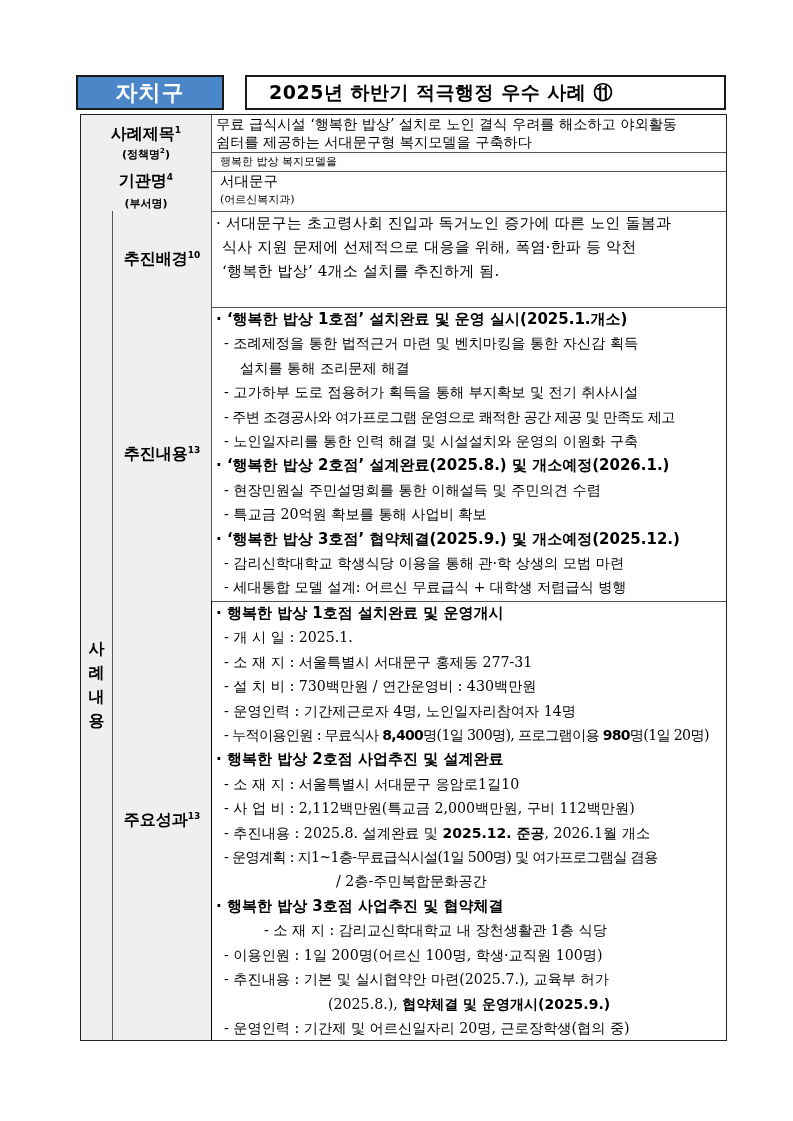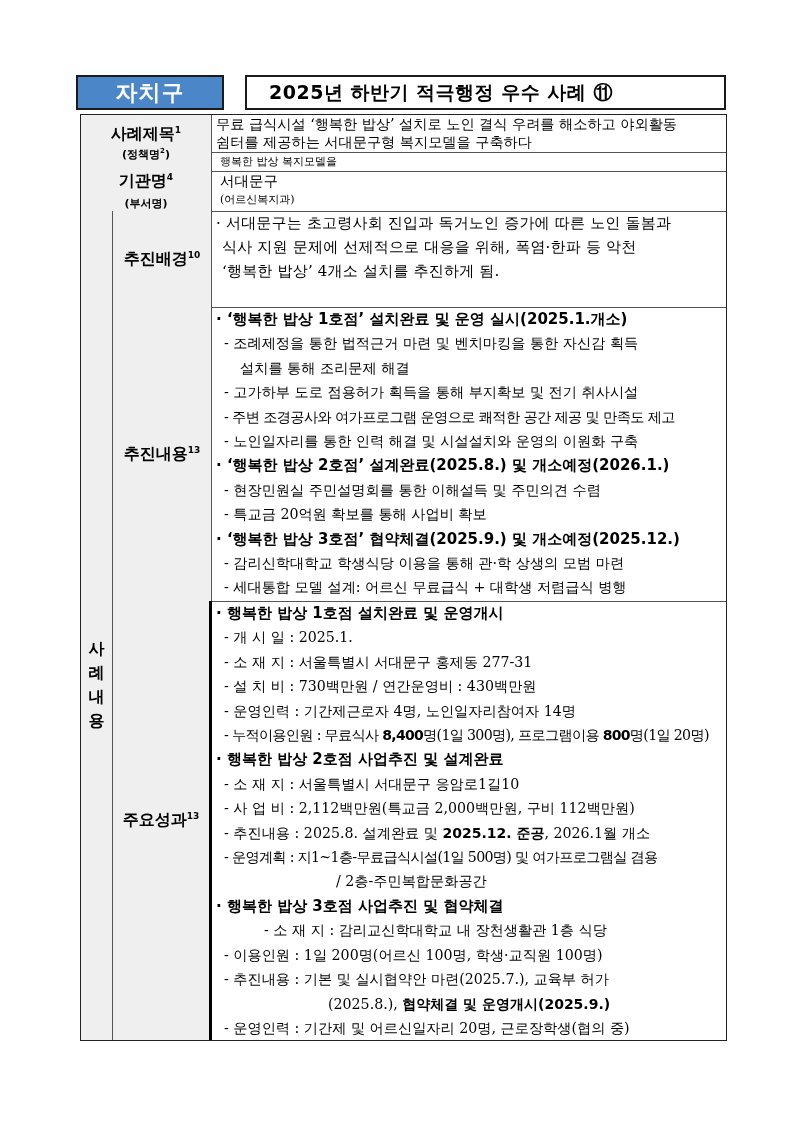--- a/index.html
+++ b/index.html
@@ -113,33 +113,33 @@
     <div class="line sec-head">· ‘행복한 밥상 2호점’ 설계완료(2025.8.) 및 개소예정(2026.1.)</div>
     <div class="line ind" style="padding-left:8px;">- 현장민원실 주민설명회를 통한 이해설득 및 주민의견 수렴</div>
     <div class="line ind" style="padding-left:8px;">- 특교금 20억원 확보를 통해 사업비 확보</div>
     <div class="line sec-head">· ‘행복한 밥상 3호점’ 협약체결(2025.9.) 및 개소예정(2025.12.)</div>
     <div class="line ind" style="padding-left:8px;">- 감리신학대학교 학생식당 이용을 통해 관·학 상생의 모범 마련</div>
     <div class="line ind" style="padding-left:8px;">- 세대통합 모델 설계: 어르신 무료급식 + 대학생 저렴급식 병행</div>
   </div>
 
   <div class="hline" style="left:32px; top:486px; width:613px;"></div>
 
-  <div class="cell lbl" style="left:32px; top:486px; width:99px; height:439px; border-right:3px solid #000000;">
+  <div class="cell lbl" style="left:32px; top:486px; width:99px; height:439px; border-right:1px solid #000000;">
     <div class="main">
       <span>주요성과</span><sup>13</sup>
     </div>
   </div>
   <div class="cell content" style="left:131px; top:486px; width:514px; height:439px; overflow:hidden; line-height:24.4px;">
     <div class="line sec-head">· 행복한 밥상 1호점 설치완료 및 운영개시</div>
     <div class="line" style="padding-left:8px;">- 개 시 일 : 2025.1.</div>
     <div class="line" style="padding-left:8px;">- 소 재 지 : 서울특별시 서대문구 홍제동 277-31</div>
     <div class="line" style="padding-left:8px;">- 설 치 비 : 730백만원 / 연간운영비 : 430백만원</div>
     <div class="line" style="padding-left:8px;">- 운영인력 : 기간제근로자 4명, 노인일자리참여자 14명</div>
     <div class="line" style="padding-left:8px; letter-spacing:-0.7px;">
-      <span>- 누적이용인원 : 무료식사 </span><span class="b">8,400</span><span>명(1일 300명), 프로그램이용  </span><span class="b">800</span><span>명(1일 20명)</span>
+      <span>- 누적이용인원 : 무료식사 </span><span class="b">8,400</span><span>명(1일 300명), 프로그램이용  </span><span class="b">980</span><span>명(1일 20명)</span>
     </div>
 
     <div class="line sec-head">· 행복한 밥상 2호점 사업추진 및 설계완료</div>
     <div class="line" style="padding-left:8px;">- 소 재 지 : 서울특별시 서대문구 응암로1길10</div>
     <div class="line" style="padding-left:8px;">- 사 업 비 : 2,112백만원(특교금 2,000백만원, 구비 112백만원)</div>
     <div class="line" style="padding-left:8px;">
       <span>- 추진내용 : 2025.8. 설계완료 및 </span><span class="b">2025.12. 준공</span><span>, 2026.1월 개소</span>
     </div>
     <div class="line" style="padding-left:8px; letter-spacing:-0.7px;">- 운영계획 : 지1~1층-무료급식시설(1일 500명) 및 여가프로그램실 겸용</div>
     <div class="line" style="padding-left:120px;">/ 2층-주민복합문화공간</div>

